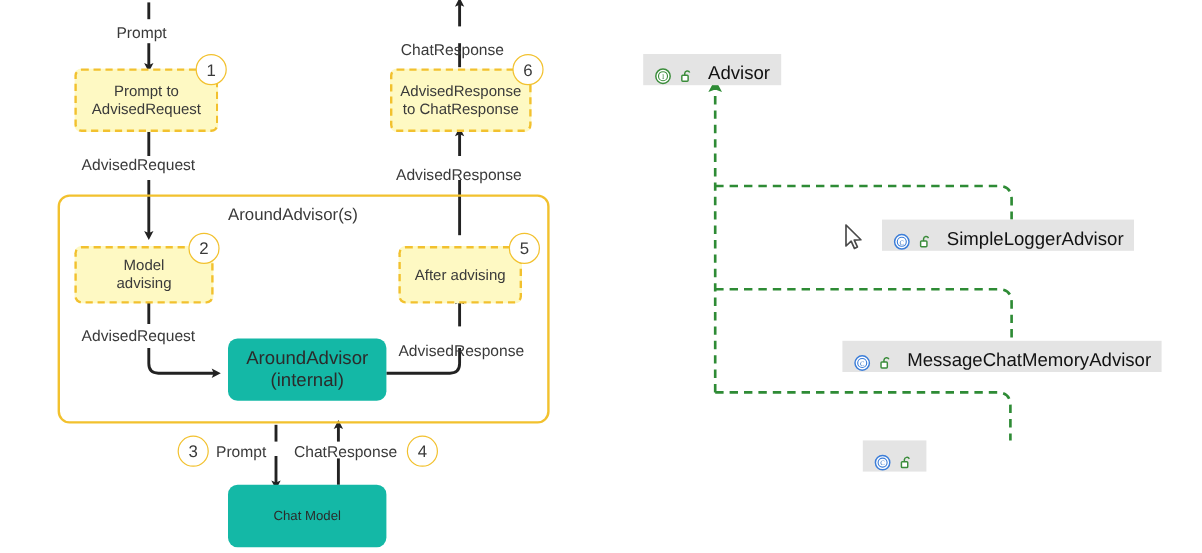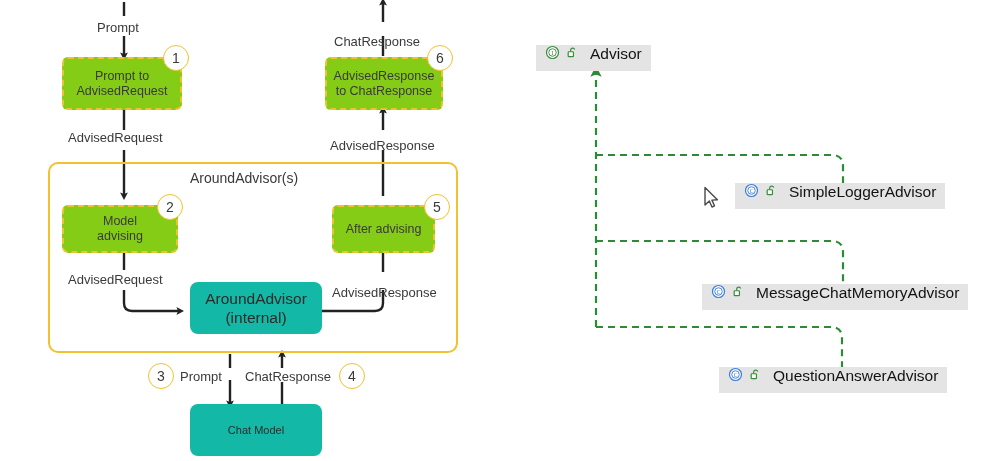--- a/index.html
+++ b/index.html
@@ -3,42 +3,42 @@
 <meta charset="utf-8">
 <style>
   html,body{margin:0;padding:0;background:#ffffff;}
   body{width:1002px;height:461px;position:relative;overflow:hidden;
        font-family:"Liberation Sans","DejaVu Sans",sans-serif;color:#2b2b2b;}
   .stage{position:absolute;left:0;top:0;width:1002px;height:367px;}
   svg.layer{position:absolute;left:0;top:0;width:1002px;height:461px;}
 
   
   .dashbox{position:absolute;border:2px dashed #F2C12E;border-radius:6px;
-           background:#84cc16;box-sizing:border-box;
+           background:#fef9c3;box-sizing:border-box;
            display:flex;align-items:center;justify-content:center;text-align:center;}
   .dashbox span{font-size:12.5px;line-height:15px;color:#3a3a3a;}
 
   .solidbox{position:absolute;background:#14b8a6;border-radius:8px;
             display:flex;align-items:center;justify-content:center;text-align:center;
             box-sizing:border-box;}
   .solidbox span{font-size:11px;line-height:20px;color:#2b2b2b;}
   .solidbox.small span{font-size:15.5px;line-height:19px;}
 
   .container-lbl{position:absolute;font-size:14px;color:#3a3a3a;}
 
   .numcircle{position:absolute;width:26px;height:26px;border-radius:50%;
              border:1.6px solid #F2C12E;background:#ffffff;
              display:flex;align-items:center;justify-content:center;
              font-size:14px;color:#3a3a3a;box-sizing:border-box;}
 
   .flowlbl{position:absolute;font-size:13px;color:#3a3a3a;white-space:nowrap;}
 
   
   .clsnode{position:absolute;background:#E4E4E4;height:26px;
-           display:flex;align-items:flex-start;padding:0 9px;box-sizing:border-box;
+           display:flex;align-items:flex-end;padding:0 9px;box-sizing:border-box;
            white-space:nowrap;}
   .clsnode .nm{font-size:15.5px;color:#121212;margin-left:10px;}
   .clsnode .ico{width:15px;height:15px;display:inline-block;flex:0 0 auto;}
   .clsnode .ico+.ico{margin-left:5px;}
   .cursor{position:absolute;width:18px;height:24px;}
 </style>
 </head>
 <body>
 
 <div class="stage">
@@ -204,21 +204,20 @@
         <circle cx="8" cy="8" r="4.0" fill="none" stroke="#3B7DD8" stroke-width="1"></circle>
         <text x="8" y="10.5" font-size="6" text-anchor="middle" fill="#2F6FC4" font-family="'Liberation Serif',serif">C</text>
       </svg>
     </span>
     <span class="ico">
       <svg viewBox="0 0 16 16" width="15" height="15">
         <path d="M6 7.2 V5.4 a2.3 2.3 0 0 1 4.4 -0.7" fill="none" stroke="#3A8C3A" stroke-width="1.3"></path>
         <rect x="3.4" y="7.2" width="5.6" height="5.2" rx="0.8" fill="#ffffff" stroke="#3A8C3A" stroke-width="1.3"></rect>
       </svg>
     </span>
-    <span class="nm">QuestionAnswerAdvisor</span>
   </div>
 
   <div class="cursor" style="left:703px;top:186px;">
     <svg viewBox="0 0 18 24" width="18" height="24">
       <path d="M2,1.5 L2,19 L6.3,15.0 L9.0,21.0 L11.5,19.8 L8.9,14.1 L14.4,13.8 Z" fill="#ffffff" stroke="#4a4a4a" stroke-width="1.4" stroke-linejoin="round"></path>
     </svg>
   </div>
 
 </div>
 

